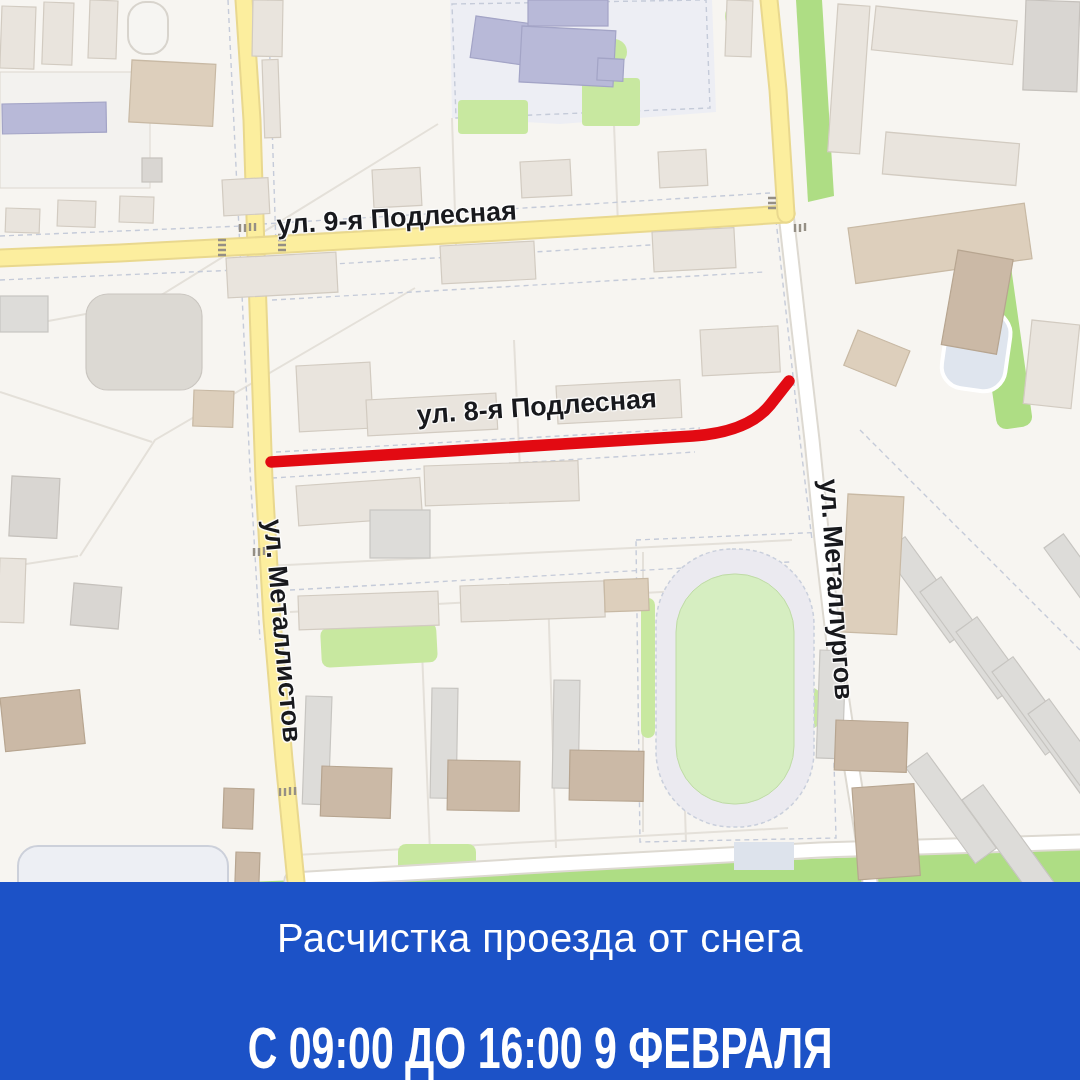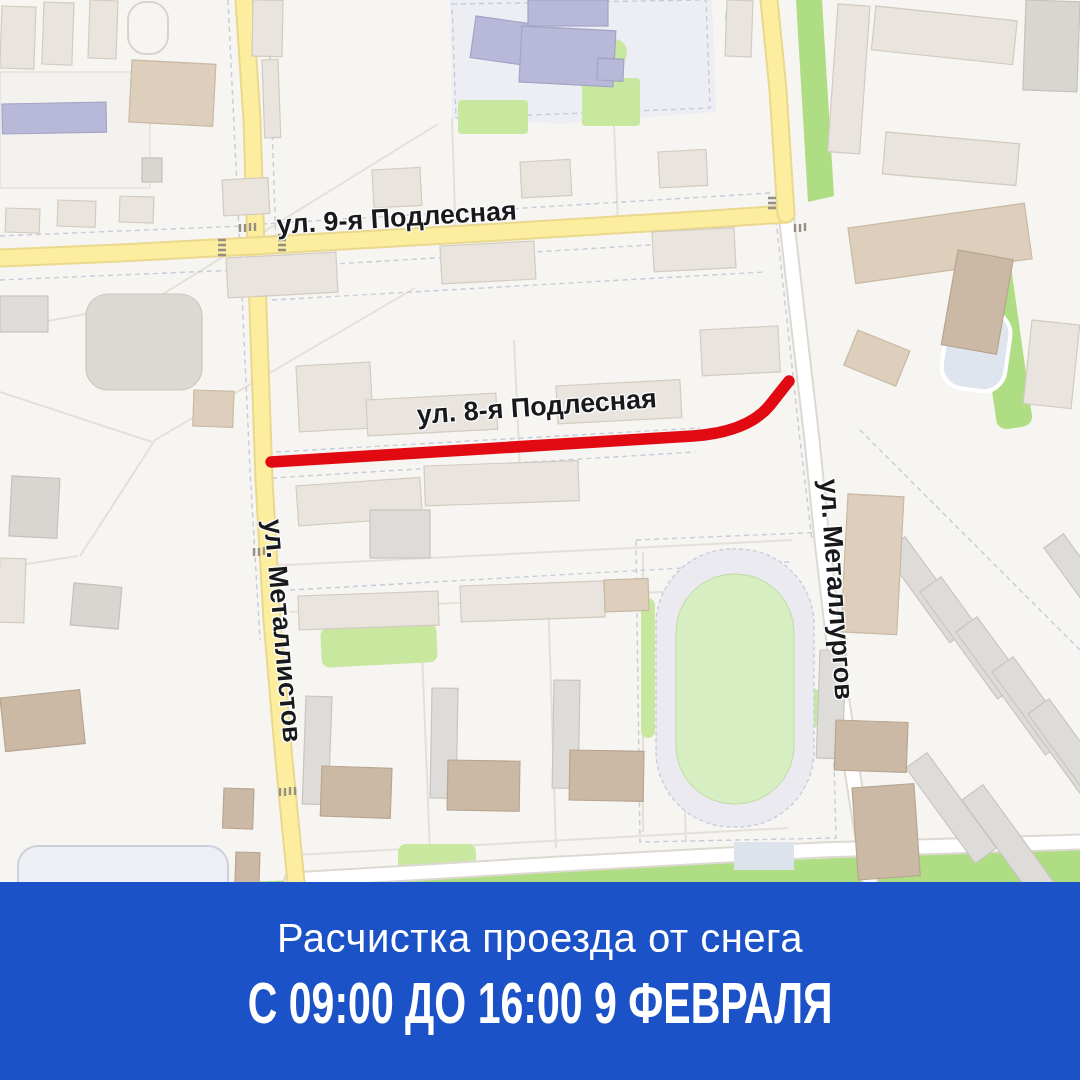--- a/index.html
+++ b/index.html
@@ -50,21 +50,21 @@
     transform-origin:0 0;
   }
   .lbl-9  {left:276px;top:212px;transform:rotate(-3.5deg);}
   .lbl-8  {left:416px;top:402px;transform:rotate(-4deg);}
   .lbl-met{left:286px;top:518px;transform:rotate(85deg);}
   .lbl-mur{left:842px;top:478px;transform:rotate(86deg);}
   
   .banner{
     position:absolute;left:0;top:882px;width:1080px;height:198px;
     background:var(--banner_bg,#1c52c7);
-    display:flex;flex-direction:column;align-items:center;justify-content:flex-start;
+    display:flex;flex-direction:column;align-items:center;justify-content:space-between;
     color:var(--banner_text,#ffffff);
   }
   .banner-line1{
     margin-top:34px;font-size:40px;font-weight:400;letter-spacing:0.5px;line-height:1.1;
   }
   .banner-line2{
     margin-top:12px;font-size:57px;font-weight:700;letter-spacing:0px;line-height:1.1;
     transform:scaleX(0.72);transform-origin:50% 50%;
   }
 </style>

